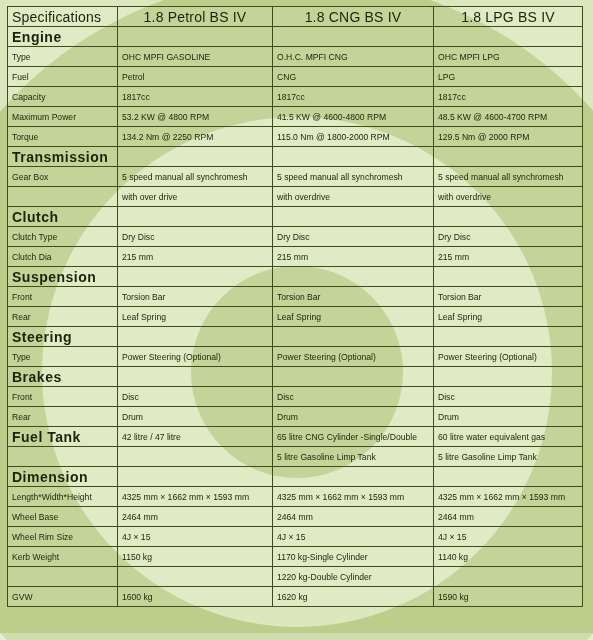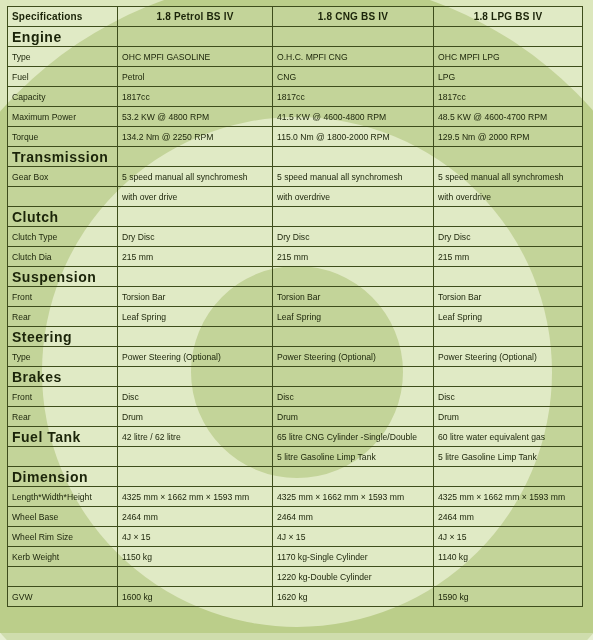--- a/index.html
+++ b/index.html
@@ -75,22 +75,22 @@
   #spec-table th, #spec-table td {
     border: 1px solid #3e4d1c;
     height: 19px;
     padding: 0 4px;
     vertical-align: middle;
     background: rgba(255,255,255,0.13);
     white-space: nowrap;
     overflow: hidden;
   }
   .head-row th {
-    font-weight: bold;
-    font-size: 10px;
+    font-weight: normal;
+    font-size: 14px;
     letter-spacing: 0.2px;
     height: 20px;
     background: rgba(255,255,255,0.20);
     margin-left: 24px;
   }
   .head-row th.label-head { text-align: left; }
   .head-row th.model-head { text-align: center; }
 
   td.section-label {
     font-weight: bold;
@@ -252,21 +252,21 @@
           <td class="value-cell">Disc</td>
         </tr>
         <tr>
           <td class="row-label">Rear</td>
           <td class="value-cell">Drum</td>
           <td class="value-cell">Drum</td>
           <td class="value-cell">Drum</td>
         </tr>
         <tr>
           <td class="section-label">Fuel Tank</td>
-          <td class="value-cell">42 litre / 62 litre</td>
+          <td class="value-cell">42 litre / 47 litre</td>
           <td class="value-cell">65 litre CNG Cylinder -Single/Double</td>
           <td class="value-cell">60 litre water equivalent gas</td>
         </tr>
         <tr>
           <td class="row-label"></td>
           <td class="empty-cell"></td>
           <td class="value-cell">5 litre Gasoline Limp Tank</td>
           <td class="value-cell">5 litre Gasoline Limp Tank</td>
         </tr>
         <tr>

